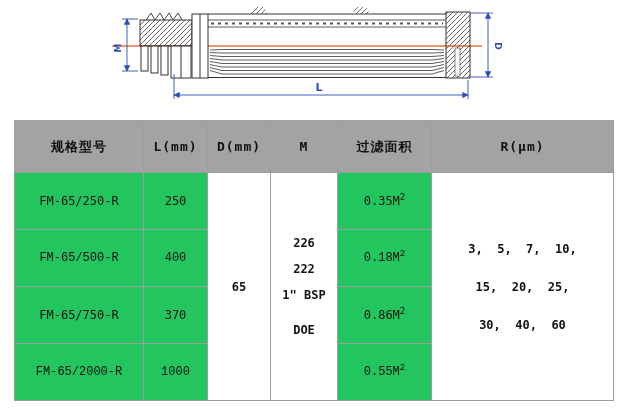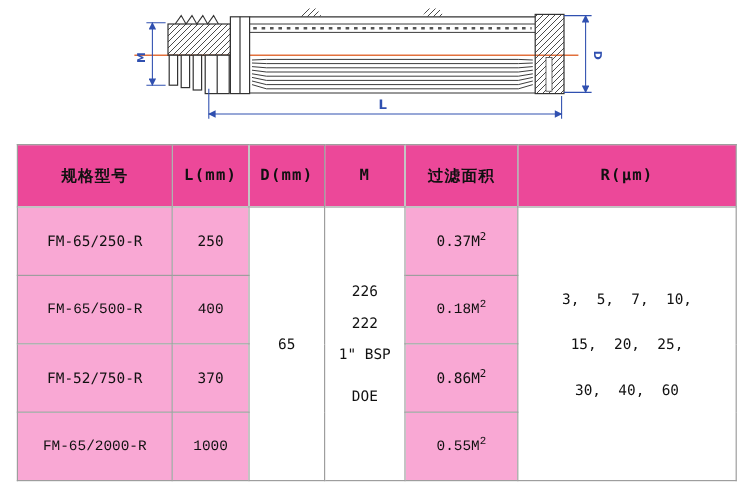--- a/index.html
+++ b/index.html
@@ -10,25 +10,25 @@
   .diagram{position:absolute;top:0;left:0;width:627px;height:118px;}
   table.spec{
     position:absolute;top:120px;left:14px;
     border-collapse:collapse;table-layout:fixed;width:599px;
   }
   table.spec th,table.spec td{
     border:1px solid #9e9e9e;text-align:center;vertical-align:middle;
     padding:0;overflow:hidden;
   }
   table.spec thead th{
-    height:51px;background:#ec4899;font-weight:bold;font-size:13px;letter-spacing:1px;
+    height:51px;background:#a3a3a3;font-weight:bold;font-size:13px;letter-spacing:1px;
   }
-  table.spec tbody td{height:56px;font-size:12px;background:#f9a8d4;}
+  table.spec tbody td{height:56px;font-size:12px;background:#22c55e;}
   tr.alt td{background:#ddeef9;font-family:Liberation Mono, monospace;}
-  td.merged{background:#fff !important;}
+  td.merged{background:#fff !important;font-weight:bold;}
   sup.sq{font-size:9px;vertical-align:super;line-height:0;}
   .mline{line-height:26px;white-space:pre;}
   .mline.gap{margin-top:9px;}
   .rline{line-height:38px;white-space:pre;}
   svg text{font-family:"DejaVu Sans","Liberation Sans",sans-serif;}
 </style>
 </head>
 <body>
 
 <div class="page">
@@ -138,37 +138,37 @@
         <td>FM-65/250-R</td>
         <td>250</td>
         <td class="merged" rowspan="4">65</td>
         <td class="merged" rowspan="4">
           <div class="mline">226</div>
           <div class="mline">222</div>
           <div class="mline">1" BSP</div>
           <div class="mline gap">DOE</div>
         </td>
         <td>
-          <span>0.37M</span><sup class="sq">2</sup>
+          <span>0.35M</span><sup class="sq">2</sup>
         </td>
         <td class="merged" rowspan="4">
           <div class="rline">3,  5,  7,  10,</div>
           <div class="rline">15,  20,  25,</div>
           <div class="rline">30,  40,  60</div>
         </td>
       </tr>
       <tr class="alt">
         <td>FM-65/500-R</td>
         <td>400</td>
         <td>
           <span>0.18M</span><sup class="sq">2</sup>
         </td>
       </tr>
       <tr>
-        <td>FM-52/750-R</td>
+        <td>FM-65/750-R</td>
         <td>370</td>
         <td>
           <span>0.86M</span><sup class="sq">2</sup>
         </td>
       </tr>
       <tr class="alt">
         <td>FM-65/2000-R</td>
         <td>1000</td>
         <td>
           <span>0.55M</span><sup class="sq">2</sup>

